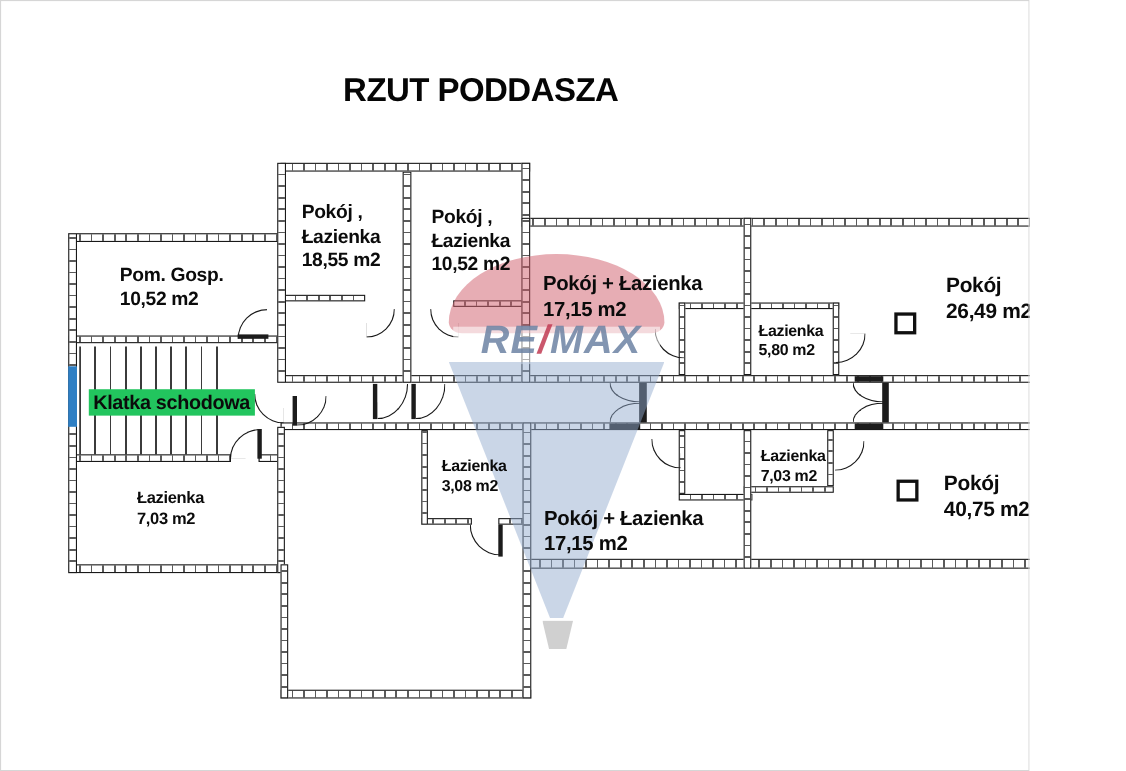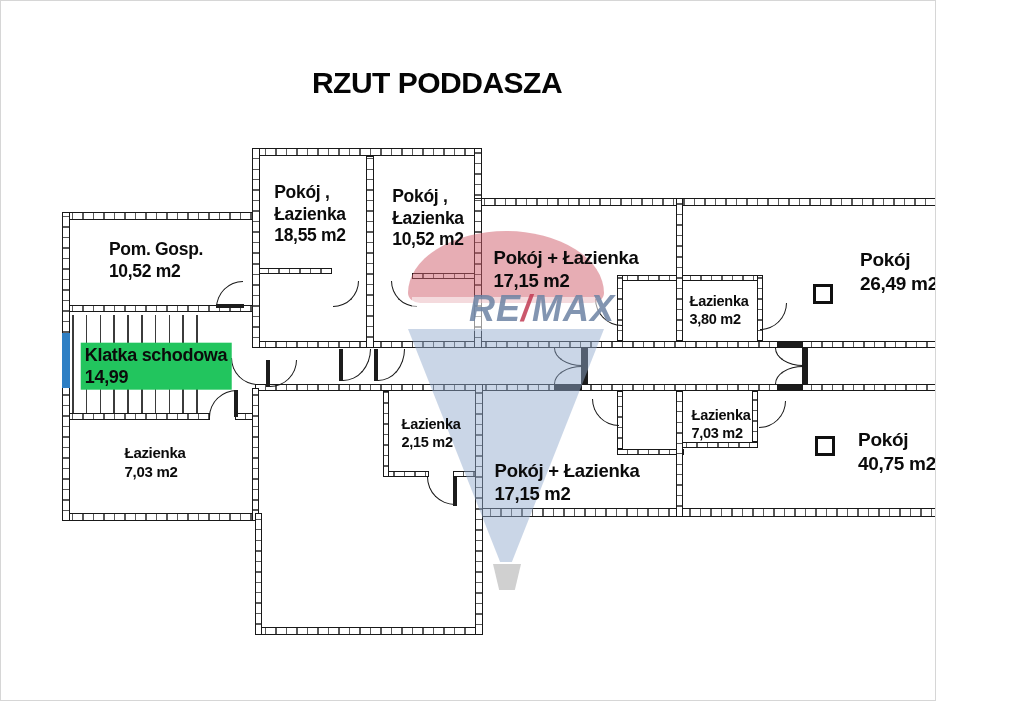--- a/index.html
+++ b/index.html
@@ -29,21 +29,21 @@
   
   .wm{position:absolute;z-index:8;pointer-events:none;}
   .wm-dome{left:408px;top:231px;width:196px;height:72px;background:rgba(207,92,106,.5);
            border-radius:98px 98px 12px 12px / 62px 62px 10px 10px;}
   .wm-band{left:412px;top:297px;width:188px;height:34px;background:rgba(255,255,255,.55);}
   .wm-cone{left:408px;top:329px;width:196px;height:233px;background:rgba(145,169,205,.48);
            clip-path:polygon(0 0,100% 0,53% 100%,47% 100%);}
   .wm-basket{left:493px;top:564px;width:28px;height:26px;background:rgba(150,150,150,.45);
            clip-path:polygon(0 0,100% 0,78% 100%,22% 100%);}
   .wm-text{left:437px;top:288px;font-size:36px;font-weight:bold;font-style:italic;
-           letter-spacing:1px;color:rgba(108,130,163,.85);white-space:nowrap;margin-left:32px;}
+           letter-spacing:1px;color:rgba(108,130,163,.85);white-space:nowrap;}
   .wm-text .sl{color:rgba(193,58,82,.85);}
 </style>
 </head>
 <body>
 
 <div class="plan">
   <div class="frame"></div>
 
   <div class="title" style="left:437px;top:83px">RZUT PODDASZA</div>
 
@@ -128,21 +128,20 @@
   <div class="wm wm-cone"></div>
   <div class="wm wm-basket"></div>
   <div class="wm wm-text"><span>RE</span><span class="sl">/</span><span>MAX</span></div>
 
   <div class="label" style="left:156px;top:261px;font-size:17.5px">
     <div>Pom. Gosp.</div>
     <div>10,52 m2</div>
   </div>
   <div class="label halo" style="left:156px;top:366px;font-size:18px">
     <div>Klatka schodowa</div>
-    <div>14,99</div>
   </div>
   <div class="label" style="left:155px;top:463px;font-size:15px">
     <div>Łazienka</div>
     <div>7,03 m2</div>
   </div>
   <div class="label" style="left:310px;top:215px;font-size:17.5px">
     <div>Pokój ,</div>
     <div>Łazienka</div>
     <div>18,55 m2</div>
   </div>
@@ -150,29 +149,29 @@
     <div>Pokój ,</div>
     <div>Łazienka</div>
     <div>10,52 m2</div>
   </div>
   <div class="label" style="left:566px;top:270px;font-size:18.5px">
     <div>Pokój + Łazienka</div>
     <div>17,15 m2</div>
   </div>
   <div class="label" style="left:719px;top:311px;font-size:14.5px">
     <div>Łazienka</div>
-    <div>3,80 m2</div>
+    <div>5,80 m2</div>
   </div>
   <div class="label" style="left:899px;top:272px;font-size:19px">
     <div>Pokój</div>
     <div>26,49 m2</div>
   </div>
   <div class="label" style="left:431px;top:434px;font-size:14.5px">
     <div>Łazienka</div>
-    <div>2,15 m2</div>
+    <div>3,08 m2</div>
   </div>
   <div class="label" style="left:567px;top:483px;font-size:18.5px">
     <div>Pokój + Łazienka</div>
     <div>17,15 m2</div>
   </div>
   <div class="label" style="left:721px;top:425px;font-size:14.5px">
     <div>Łazienka</div>
     <div>7,03 m2</div>
   </div>
   <div class="label" style="left:897px;top:452px;font-size:19px">

